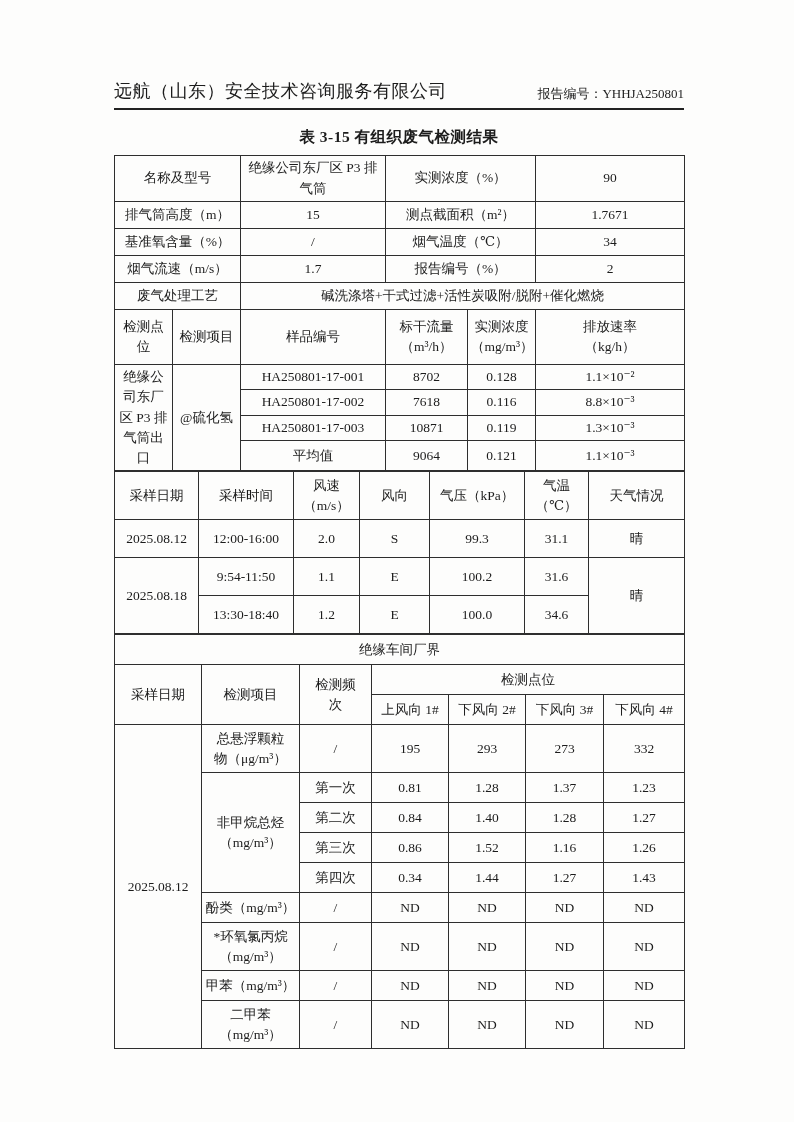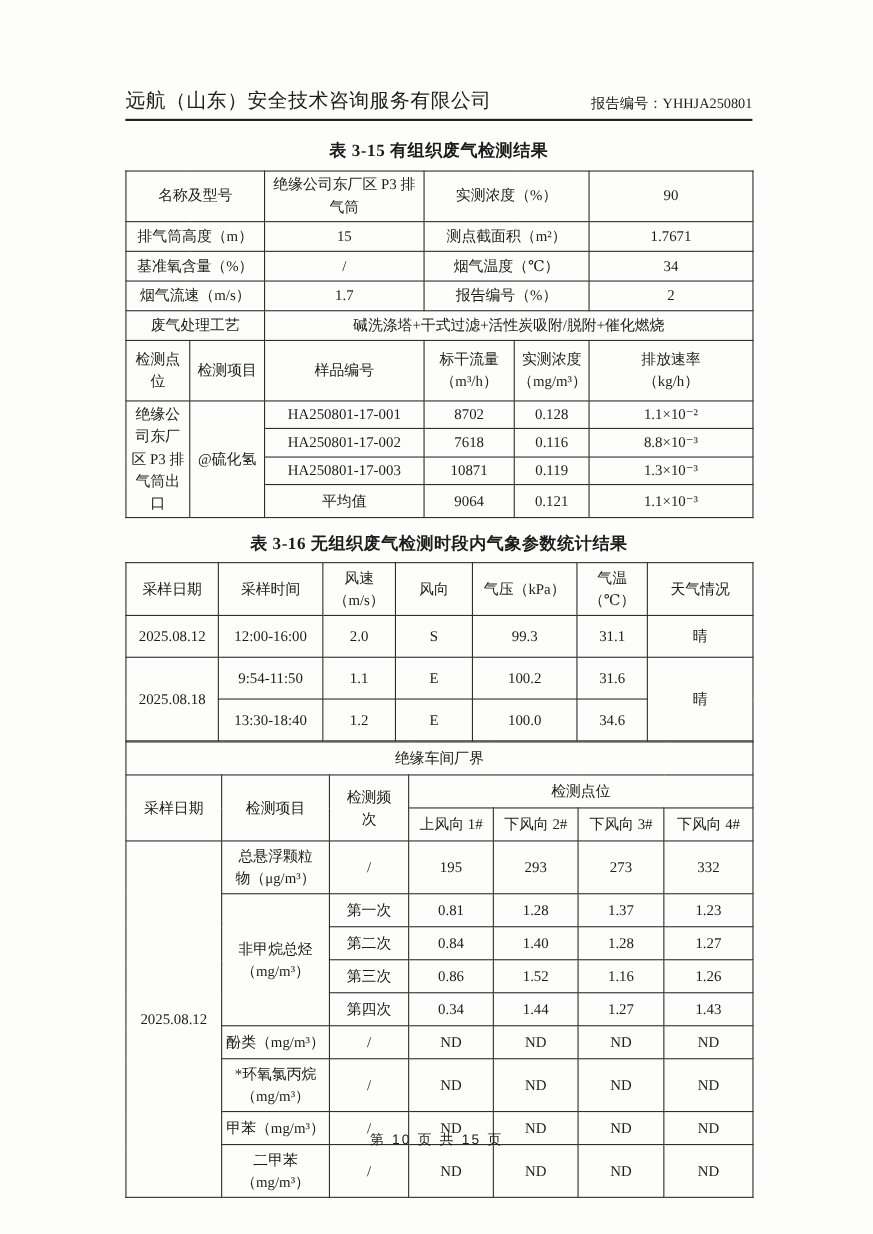--- a/index.html
+++ b/index.html
@@ -167,21 +167,20 @@
         <tr class="h30">
           <td>平均值</td>
           <td>9064</td>
           <td>0.121</td>
           <td>1.1×10⁻³</td>
         </tr>
       </tbody>
     </table>
 
 
-    <div class="tbl-title t16-title">表 3-16 无组织废气检测时段内气象参数统计结果</div>
     <table>
       <colgroup>
         <col style="width:84px">
           <col style="width:95px">
           <col style="width:66px">
           <col style="width:70px">
         <col style="width:95px">
           <col style="width:64px">
           <col style="width:96px">
       </colgroup>
@@ -324,14 +323,13 @@
           <td>ND</td>
           <td>ND</td>
           <td>ND</td>
           <td>ND</td>
         </tr>
       </tbody>
     </table>
 
   </div>
 
-  <div class="page-footer">第 10 页 共 15 页</div>
 </div>
 
 </body></html>

